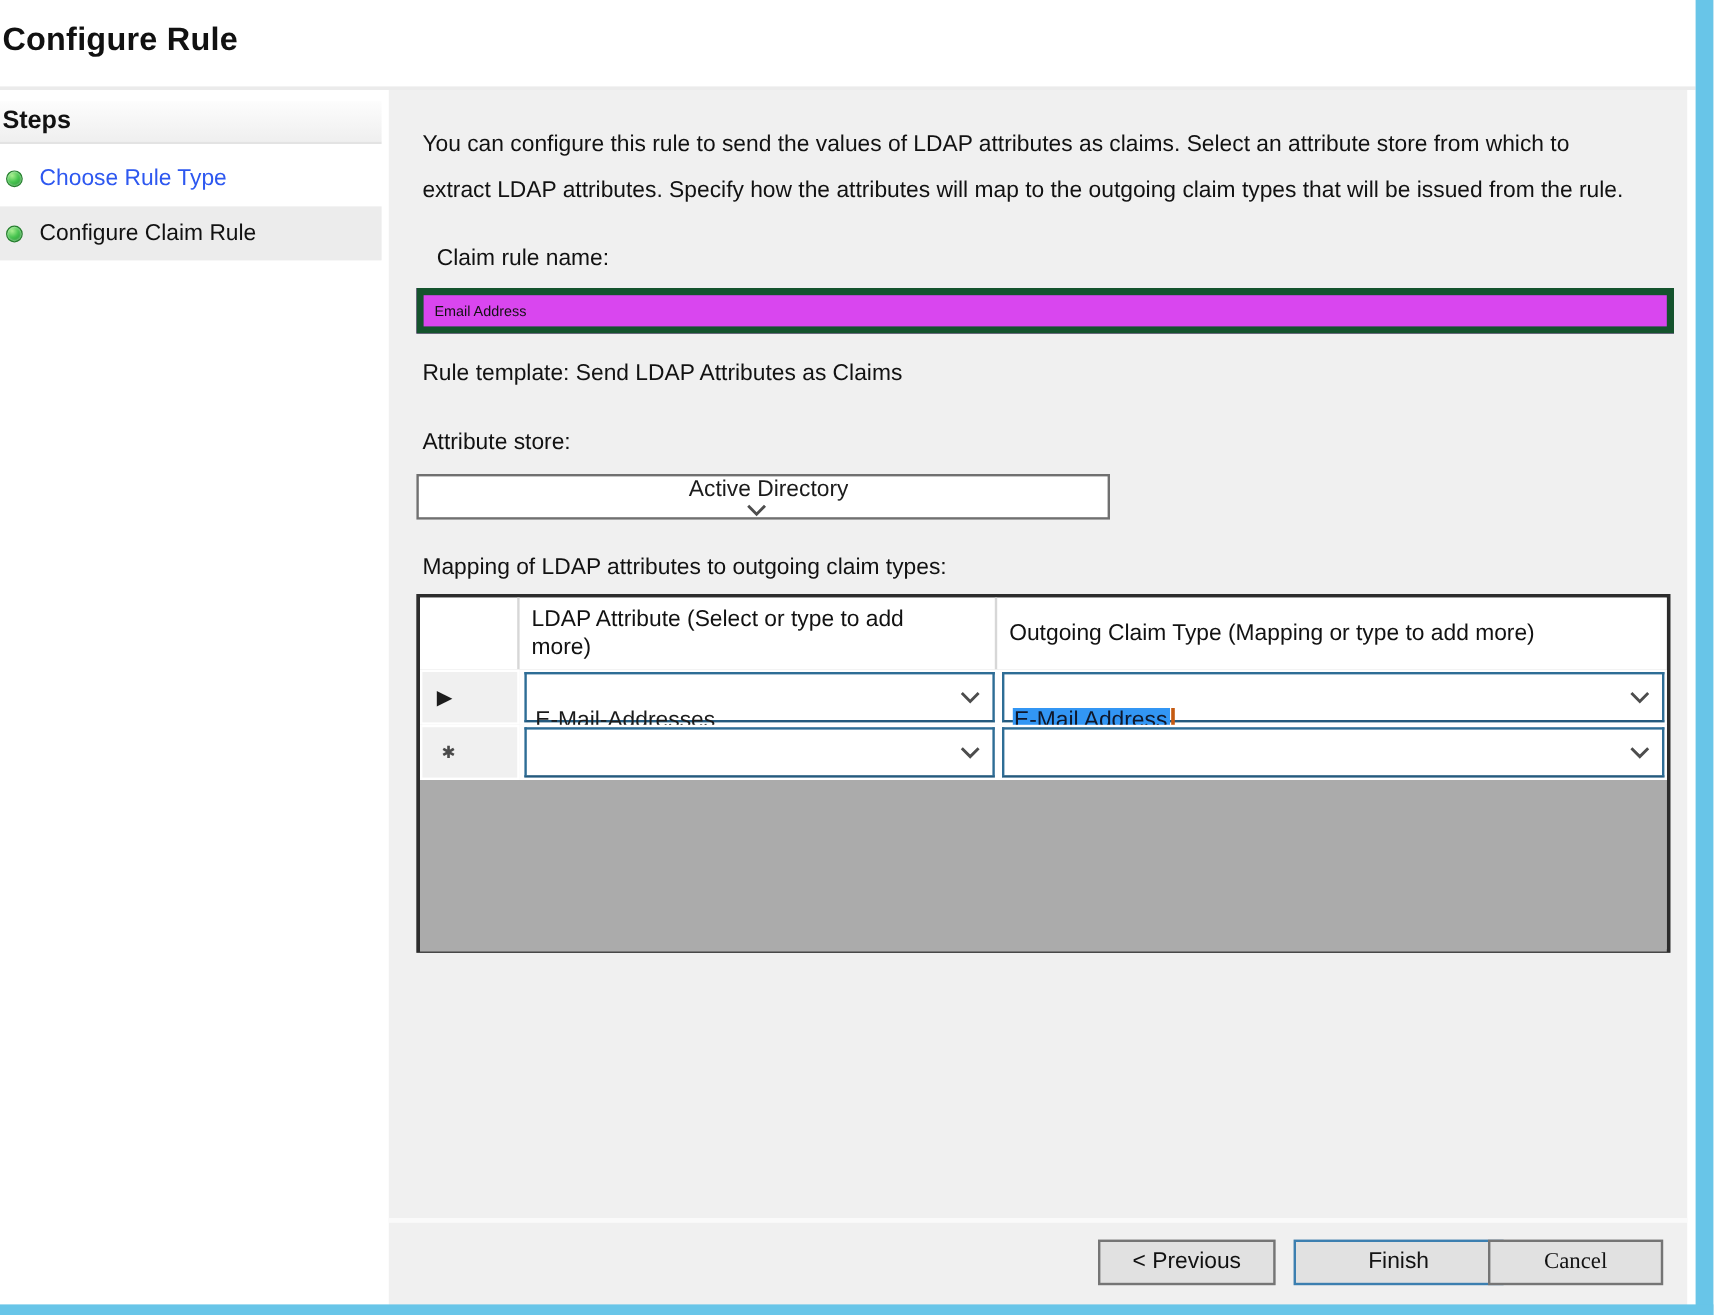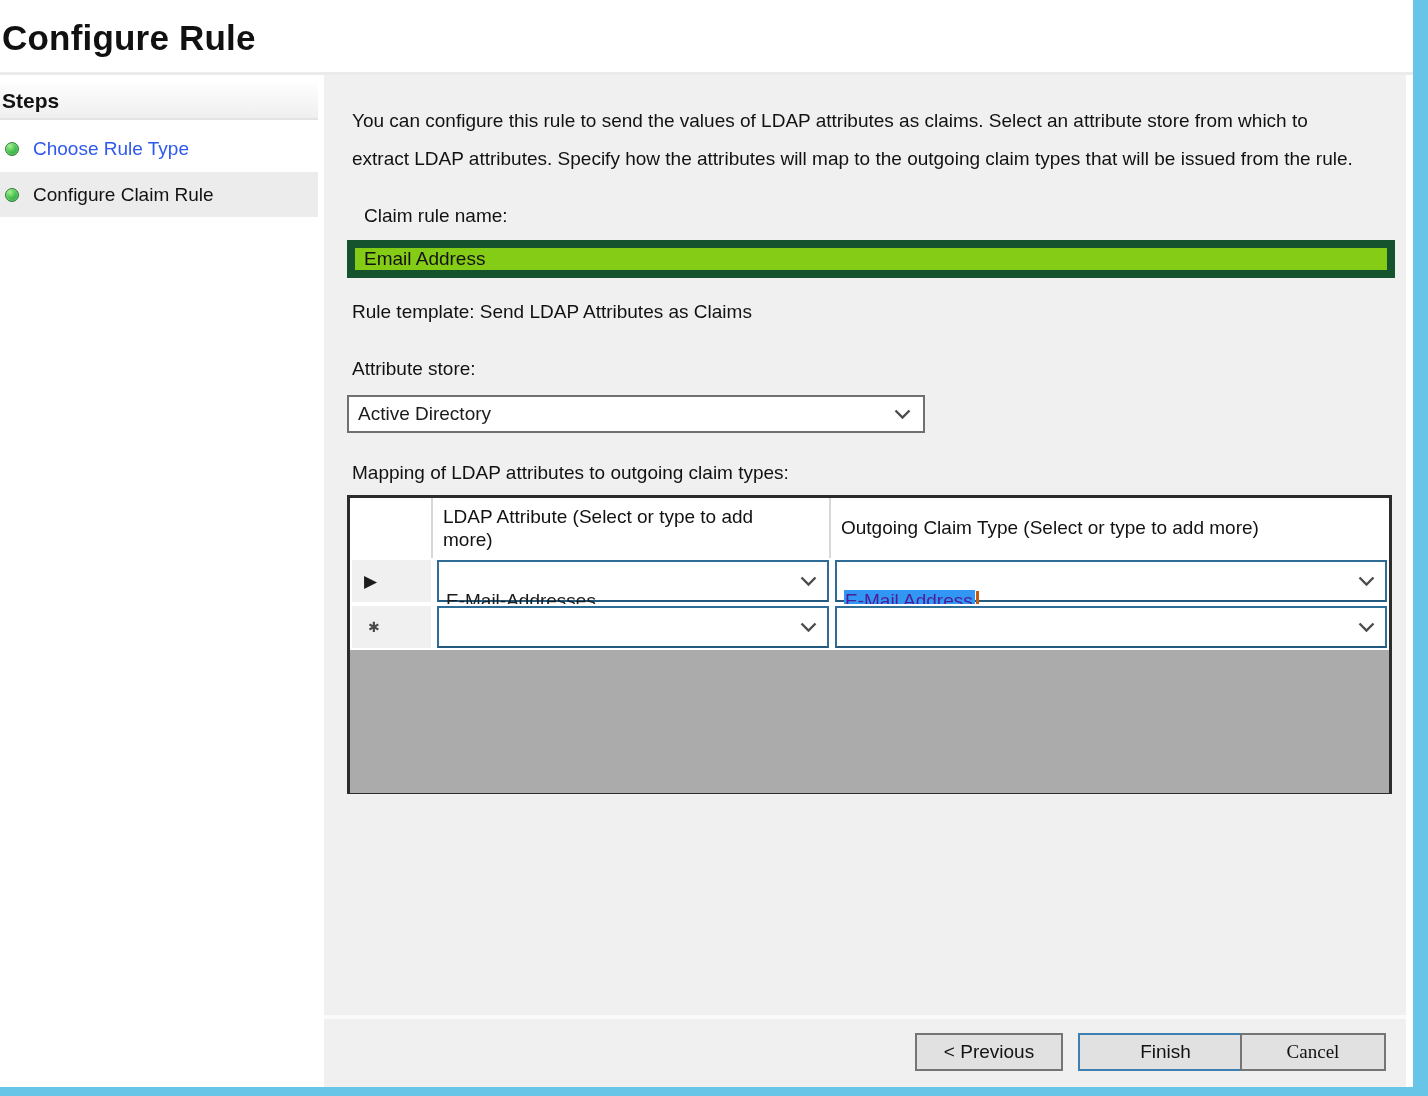--- a/index.html
+++ b/index.html
@@ -10,21 +10,21 @@
     color:#1b1b1b;
   }
   .window { position:absolute; inset:0; }
 
   
   .edge-right  { position:absolute; top:0; right:0; width:15px; height:1096px; background:#68c5e8; }
   .edge-bottom { position:absolute; left:0; bottom:0; width:1428px; height:9px; background:#68c5e8; }
 
   
   .title-bar { position:absolute; left:0; top:0; width:1413px; height:72px; background:#ffffff; }
-  .title-bar h1 { position:absolute; left:2px; top:18px; font-size:35px; font-weight:bold; color:#111; letter-spacing:.2px; }
+  .title-bar h1 { position:absolute; left:2px; top:18px; font-size:27px; font-weight:bold; color:#111; letter-spacing:.2px; }
   .title-divider { position:absolute; left:0; top:72px; width:1413px; height:3px; background:#ebebeb; }
 
   
   .sidebar { position:absolute; left:0; top:75px; width:318px; height:1013px; background:#ffffff; }
   .steps-heading {
     position:absolute; left:0; top:9px; width:318px; height:36px;
     background:linear-gradient(#fdfdfd,#efefef);
     border-bottom:2px solid #e3e3e3;
     font-size:21px; font-weight:bold; color:#121212;
     display:flex; align-items:center; padding-left:2px;
@@ -48,29 +48,29 @@
 
   .para { position:absolute; left:28px; top:27px; width:1015px; font-size:19px; line-height:38px; color:#121212; }
   .lbl { position:absolute; font-size:19px; color:#121212; }
   .lbl-claim { left:40px; top:130px; }
   .lbl-template { left:28px; top:226px; }
   .lbl-store { left:28px; top:283px; }
   .lbl-mapping { left:28px; top:387px; }
 
   .textbox {
     position:absolute; left:23px; top:165px; width:1048px; height:38px;
-    background:#84cc16; border:8px solid #14532d;
-    font-family:inherit; font-size:19px; color:#121212; padding:0 9px;
+    background:#d946ef; border:6px solid #14532d;
+    font-family:inherit; font-size:12px; color:#121212; padding:0 9px;
   }
 
   .combo {
     position:absolute; display:flex; align-items:center;
     background:#ffffff; cursor:default;
   }
-  .combo-store { left:23px; top:320px; width:578px; height:38px; border:2px solid #707070; }
+  .combo-store { left:23px; top:320px; width:578px; height:38px; border:2px solid #707070;flex-direction:column; }
   .combo .combo-text { flex:1; font-size:19px; padding-left:9px; white-space:nowrap; overflow:hidden; }
   .combo .chev { flex:0 0 auto; margin-right:12px; display:flex; align-items:center; }
 
   
   .grid {
     position:absolute; left:23px; top:420px; width:1045px; height:299px;
     background:#ababab; border:3px solid #2c2c2c;
   }
   .grid-header { display:flex; height:60px; background:#ffffff; }
   .gh-cell { border-right:2px solid #d7d7d7; display:flex; align-items:center; font-size:19px; color:#121212; }
@@ -86,21 +86,21 @@
   .marker-arrow { font-size:17px; color:#1c1c1c; line-height:1; }
   .marker-star { font-size:14px; color:#4a4a4a; line-height:1; padding-left:4px; }
   .cell { width:398px; flex:0 0 398px; padding:2px 2px 2px 4px; background:#ffffff; }
   .cell.last { width:auto; flex:1; }
   .cell-combo {
     width:100%; height:100%; border:2px solid #2e6d96; border-bottom-color:#245a7e;
     background:#ffffff; display:flex; align-items:center;
   }
   .cell-combo .combo-text { flex:1; font-size:19px; padding-left:7px; white-space:nowrap; overflow:hidden;margin-top:40px; }
   .cell-combo .chev { margin-right:10px; }
-  .sel-highlight { background:#3296f4; color:#4c1d95; padding:1px 2px 2px 1px; }
+  .sel-highlight { background:#3296f4; color:#0f172a; padding:1px 2px 2px 1px; }
   .caret-bar { display:inline-block; width:3px; height:22px; background:#c55a11; vertical-align:middle; margin-left:1px; }
   .grid-fill { height:143px; background:#ababab; }
 
   
   .footer-divider { position:absolute; left:0; top:940px; width:1082px; height:4px; background:#fafafa; }
   .btn {
     position:absolute; top:958px; height:38px;
     background:#e1e1e1; border:2px solid #757575;
     font-family:inherit; font-size:19px; color:#121212;
     display:flex; align-items:center; justify-content:center; cursor:default;
@@ -153,21 +153,21 @@
           </svg>
       </span>
     </div>
 
     <div class="lbl lbl-mapping">Mapping of LDAP attributes to outgoing claim types:</div>
 
     <div class="grid">
       <div class="grid-header">
         <div class="gh-cell gh-sel"></div>
         <div class="gh-cell gh-ldap">LDAP Attribute (Select or type to add more)</div>
-        <div class="gh-cell gh-claim">Outgoing Claim Type (Select or type to add more)</div>
+        <div class="gh-cell gh-claim">Outgoing Claim Type (Mapping or type to add more)</div>
       </div>
 
       <div class="grid-row">
         <div class="row-sel">
           <span class="marker-arrow">▶</span>
         </div>
         <div class="cell">
           <div class="cell-combo">
             <span class="combo-text">E-Mail-Addresses</span>
             <span class="chev">

